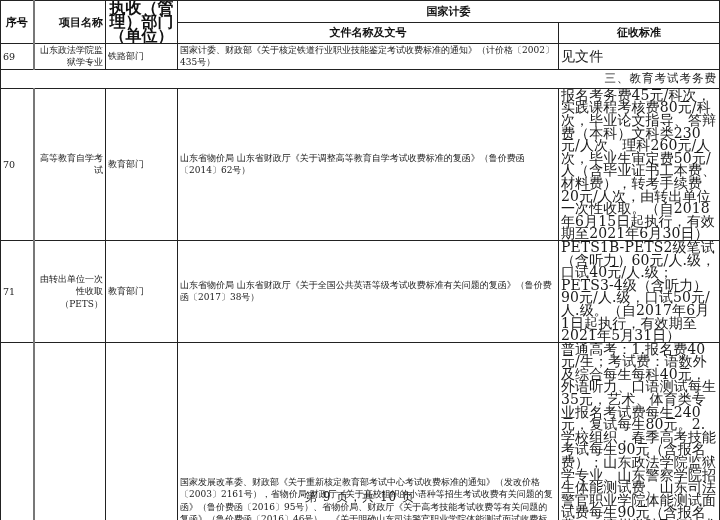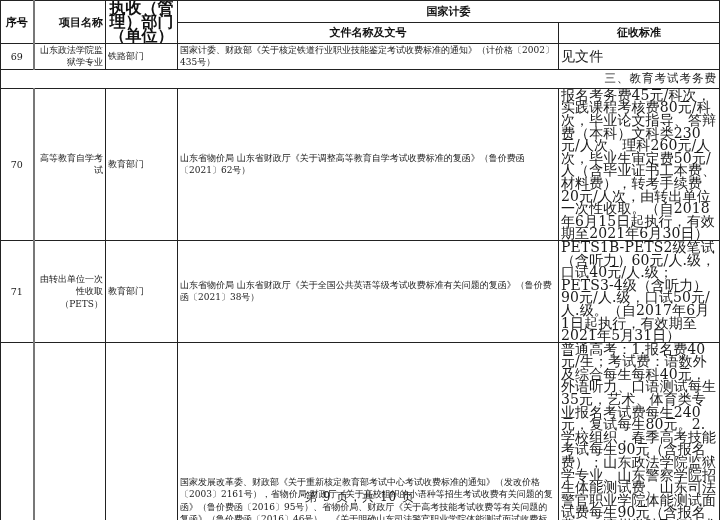--- a/index.html
+++ b/index.html
@@ -16,21 +16,21 @@
   }
   table.fee td, table.fee th {
     border: 1.5px solid #222;
     padding: 0 2px;
     vertical-align: middle;
     overflow: hidden;
     font-weight: normal;
   }
   .hdr { font-family: "DejaVu Sans", "Liberation Sans", sans-serif; font-weight: bold !important; font-size: 11px; text-align: center; color: #111; }
   .hdr.sm { font-size: 16px; line-height: 14px; text-align: center; }
-  .c-no { text-align: center; font-size: 9.5px; }
+  .c-no { font-size: 9.5px; }
   .c-name, .c-dept, .c-doc, .c-std { font-size: 9px; line-height: 12.4px; text-align: left; }
   .c-std { font-size: 14px; line-height: 12.6px; letter-spacing: 0.1px; }
   .section {
     font-family: "DejaVu Sans", "Liberation Sans", sans-serif;
     font-weight: bold; font-size: 11.5px; text-align: right; letter-spacing: 1px;
   }
   .leftbar { border-left: 2.5px solid #777 !important; text-align: right; }
   .footer {
     position: absolute; left: 0; width: 720px; top: 489px;
     text-align: center; font-size: 12px; letter-spacing: 1px;
@@ -70,29 +70,29 @@
     </tr>
 
     <tr style="height:19px">
       <td class="section" colspan="5">三、教育考试考务费</td>
     </tr>
 
     <tr style="height:105px">
       <td class="c-no">70</td>
       <td class="c-name leftbar">高等教育自学考试</td>
       <td class="c-dept">教育部门</td>
-      <td class="c-doc">山东省物价局 山东省财政厅《关于调整高等教育自学考试收费标准的复函》（鲁价费函〔2021〕62号）</td>
+      <td class="c-doc">山东省物价局 山东省财政厅《关于调整高等教育自学考试收费标准的复函》（鲁价费函〔2014〕62号）</td>
       <td class="c-std">报名考务费45元/科次，实践课程考核费80元/科次，毕业论文指导、答辩费（本科）文科类230元/人次、理科260元/人次，毕业生审定费50元/人（含毕业证书工本费、材料费），转考手续费20元/人次，由转出单位一次性收取。（自2018年6月15日起执行，有效期至2021年6月30日）</td>
     </tr>
 
     <tr style="height:65px">
       <td class="c-no">71</td>
       <td class="c-name leftbar">由转出单位一次性收取（PETS）</td>
       <td class="c-dept">教育部门</td>
-      <td class="c-doc">山东省物价局 山东省财政厅《关于全国公共英语等级考试收费标准有关问题的复函》（鲁价费函〔2021〕38号）</td>
+      <td class="c-doc">山东省物价局 山东省财政厅《关于全国公共英语等级考试收费标准有关问题的复函》（鲁价费函〔2017〕38号）</td>
       <td class="c-std">PETS1B-PETS2级笔试（含听力）60元/人.级，口试40元/人.级；PETS3-4级（含听力）90元/人.级，口试50元/人.级。（自2017年6月1日起执行，有效期至2021年5月31日）</td>
     </tr>
 
     <tr style="height:210px">
       <td class="c-no">72</td>
       <td class="c-name leftbar">高考(含成人高考)考试</td>
       <td class="c-dept">教育部门</td>
       <td class="c-doc">国家发展改革委、财政部《关于重新核定教育部考试中心考试收费标准的通知》（发改价格〔2003〕2161号），省物价局 财政厅《关于高校组织的小语种等招生考试收费有关问题的复函》（鲁价费函〔2016〕95号）、省物价局、财政厅《关于高考技能考试收费等有关问题的复函》（鲁价费函〔2016〕46号）、《关于明确山东司法警官职业学院体能测试面试收费标准的通知》（鲁发改成本〔2019〕660号）、山东省发展和改革委员会 山东省财政厅关于普通高校招生考试收费标准的通知（鲁发改成本〔2019〕1087号）、山东省发展和改革委员会 山东省财政厅关于普通高中学业水平考试通用技术科目收费标准有关问题的通知（鲁发改成本〔2018〕1430号）、山东省发展和改革委员会 山东省财政厅关于重新明确成人高考报名考试有关问题的通知（鲁发改成本〔2019〕113号）</td>
       <td class="c-std">普通高考：1.报名费40元/生；考试费：语数外及综合每生每科40元，外语听力、口语测试每生35元，艺术、体育类专业报名考试费每生240元，复试每生80元。2.学校组织，春季高考技能考试每生90元（含报名费）；山东政法学院监狱学专业、山东警察学院招生体能测试费、山东司法警官职业学院体能测试面试费每生90元（含报名费）；滨州学院飞行技术专业体检费，上站检查每人次500元，复检每人次300元；小语种招生、保送生、自主选拔招生、单独招生、综合评价招生考试报名费每生30元，笔试每科40元，面试每生50元；艺术、体育（特长生）测试初试每生120元，复试每生40元。成人高考：报名费每生40元，考试费：综合科每生每科40元，其他科每生每科30元。学业水平考试16元/人.科。</td>
     </tr>

